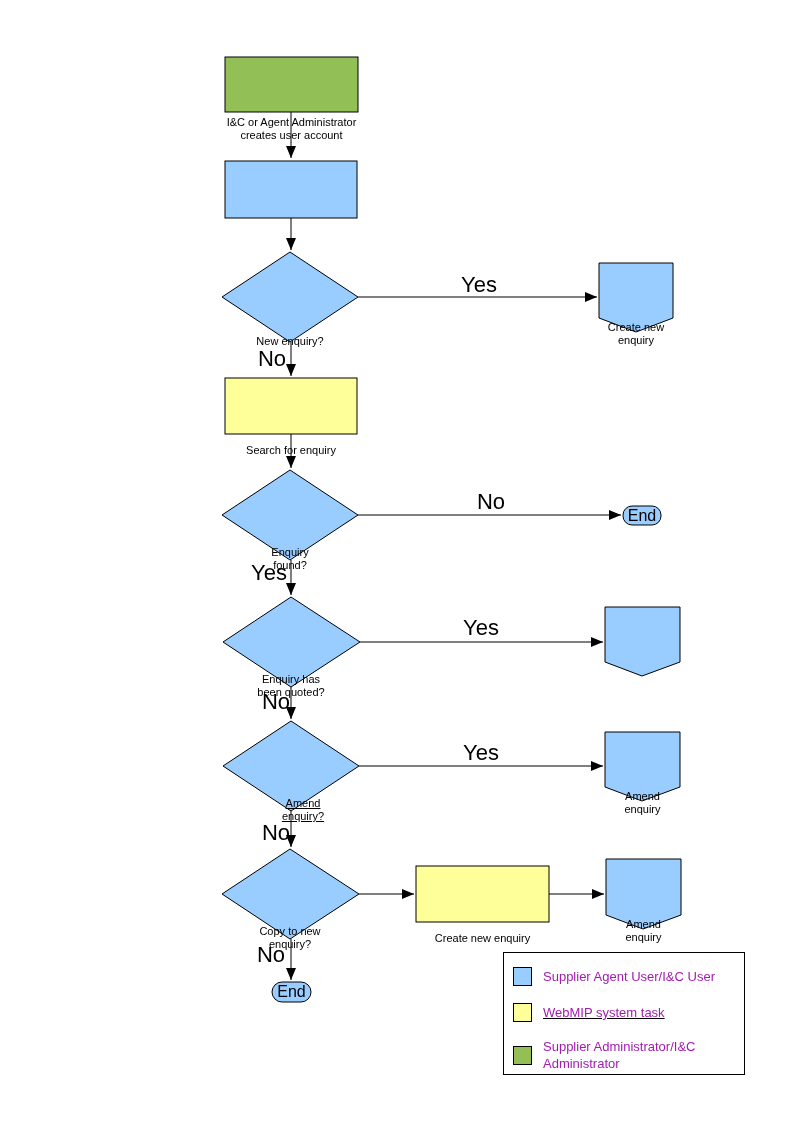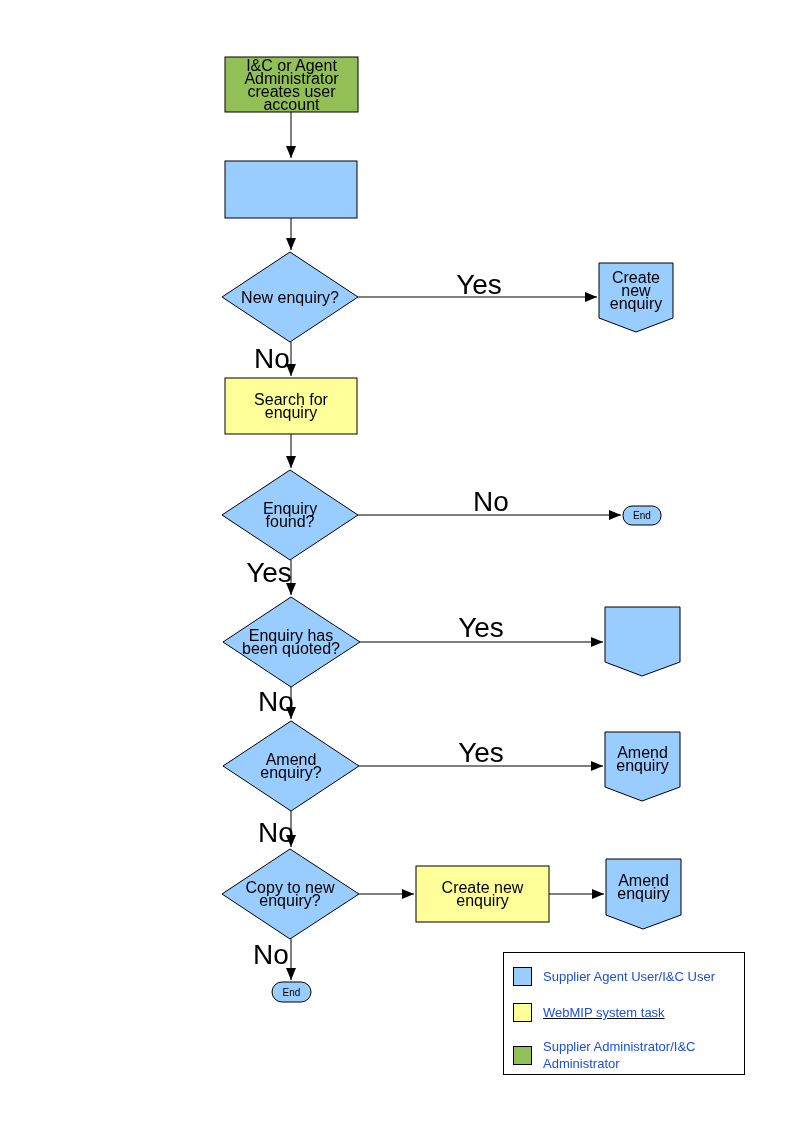--- a/index.html
+++ b/index.html
@@ -24,30 +24,31 @@
     position: absolute;
     display: flex;
     align-items: center;
     justify-content: center;
     text-align: center;
     white-space: pre-line;
     color: #000000;
     pointer-events: none;
   }
   .node-text {
-    font-size: 16px;
+    font-size: 11px;
     line-height: 13px;
+    margin-top: 44px;
   }
   .edge-text {
-    font-size: 28px;
+    font-size: 22px;
     line-height: 26px;
     white-space: nowrap;
   }
   .end-text {
-    font-size: 10px;
+    font-size: 16px;
   }
   #legend {
     position: absolute;
     left: 503px;
     top: 952px;
     width: 240px;
     height: 121px;
     border: 1px solid #000000;
     background: #ffffff;
   }
@@ -62,21 +63,21 @@
     width: 17px;
     height: 17px;
     border: 1px solid #000000;
     flex: 0 0 auto;
   }
   .legend-label {
     margin-left: 11px;
     font-size: 13px;
     line-height: 17px;
     width: 200px;
-    color: #1d4ed8;
+    color: #a21caf;
   }
 </style>
 </head>
 <body>
 
 <div id="page">
 
   <svg id="flow-svg" width="794" height="1123" viewBox="0 0 794 1123">
     <defs>
       <marker id="ah" markerUnits="userSpaceOnUse" markerWidth="14" markerHeight="12" refX="13" refY="6" orient="auto">
@@ -124,21 +125,21 @@
 creates user account</div>
   <div class="lbl node-text" style="left:225px;top:255px;width:130px;height:84px;text-align:right;">New enquiry?</div>
   <div class="lbl node-text" style="left:226px;top:379px;width:130px;height:54px;">Search for enquiry</div>
   <div class="lbl node-text" style="left:600px;top:264px;width:72px;height:52px;">Create new
 enquiry</div>
   <div class="lbl node-text" style="left:225px;top:472px;width:130px;height:86px;">Enquiry
 found?</div>
   <div class="lbl end-text" style="left:623px;top:506px;width:38px;height:19px;">End</div>
   <div class="lbl node-text" style="left:226px;top:600px;width:130px;height:84px;">Enquiry has
 been quoted?</div>
-  <div class="lbl node-text" style="left:226px;top:724px;width:130px;height:84px;">Amend
+  <div class="lbl node-text" style="left:238px;top:724px;width:130px;height:84px;text-decoration:underline;">Amend
 enquiry?</div>
   <div class="lbl node-text" style="left:606px;top:733px;width:73px;height:52px;">Amend enquiry</div>
   <div class="lbl node-text" style="left:225px;top:852px;width:130px;height:84px;">Copy to new
 enquiry?</div>
   <div class="lbl node-text" style="left:417px;top:867px;width:131px;height:54px;">Create new enquiry</div>
   <div class="lbl node-text" style="left:607px;top:860px;width:73px;height:54px;">Amend enquiry</div>
   <div class="lbl end-text" style="left:272px;top:982px;width:39px;height:20px;">End</div>
 
   <div class="lbl edge-text" style="left:450px;top:271px;width:58px;height:28px;">Yes</div>
   <div class="lbl edge-text" style="left:251px;top:345px;width:42px;height:28px;">No</div>

